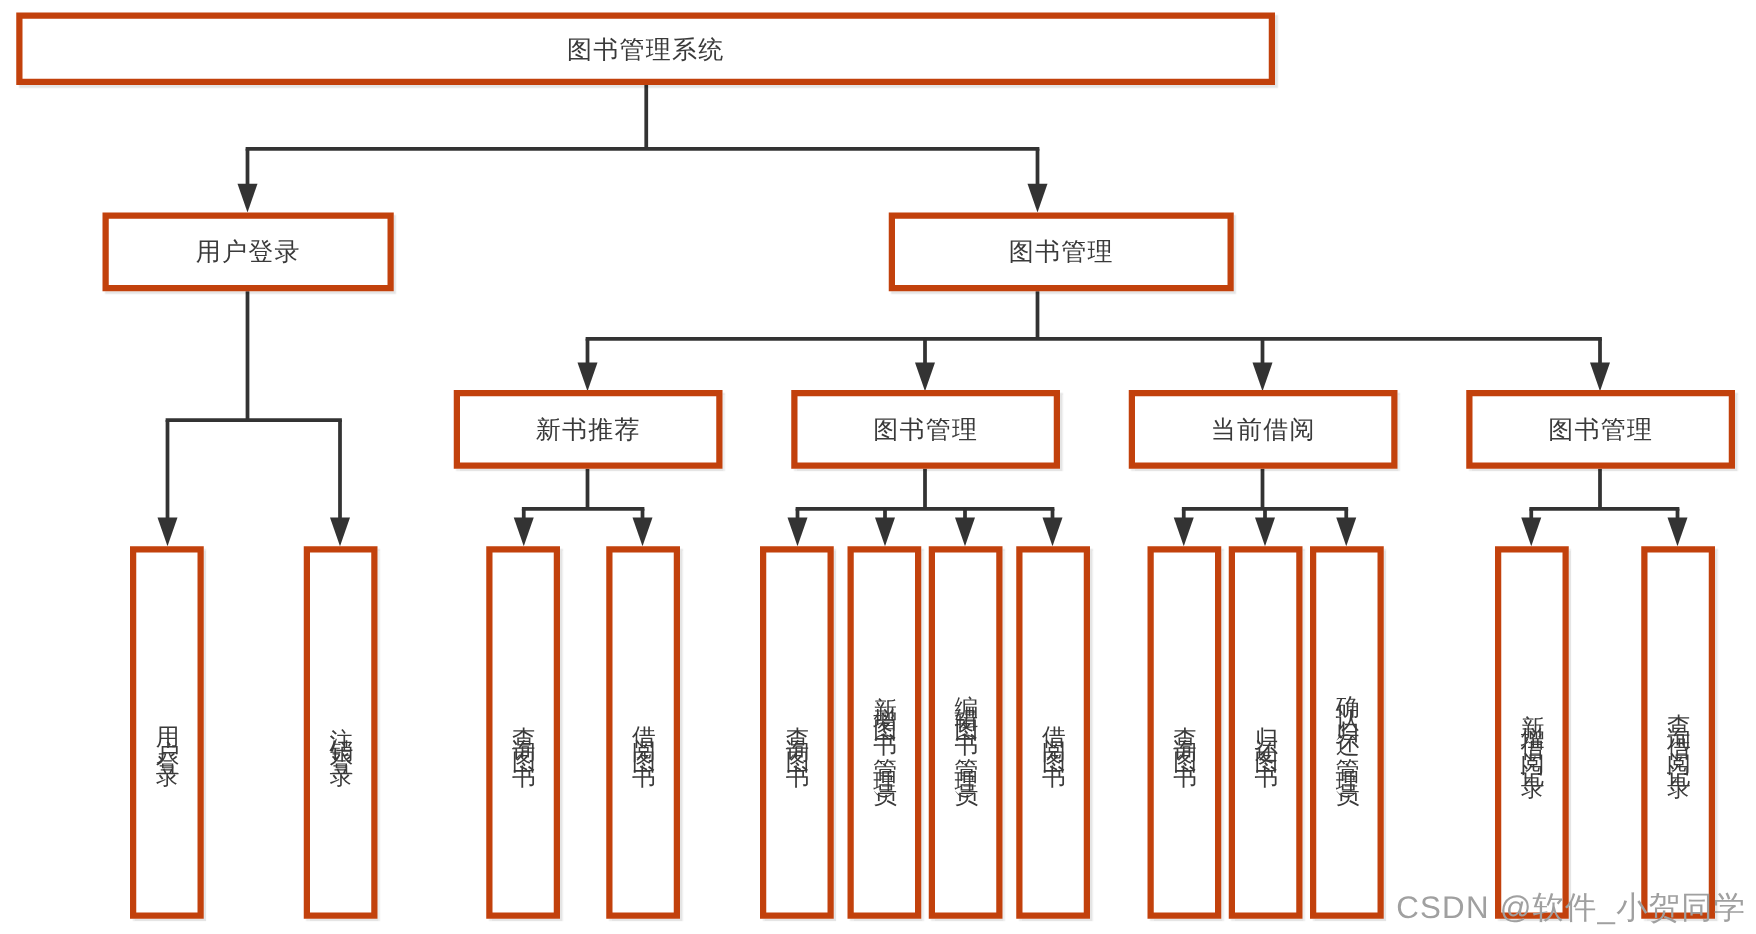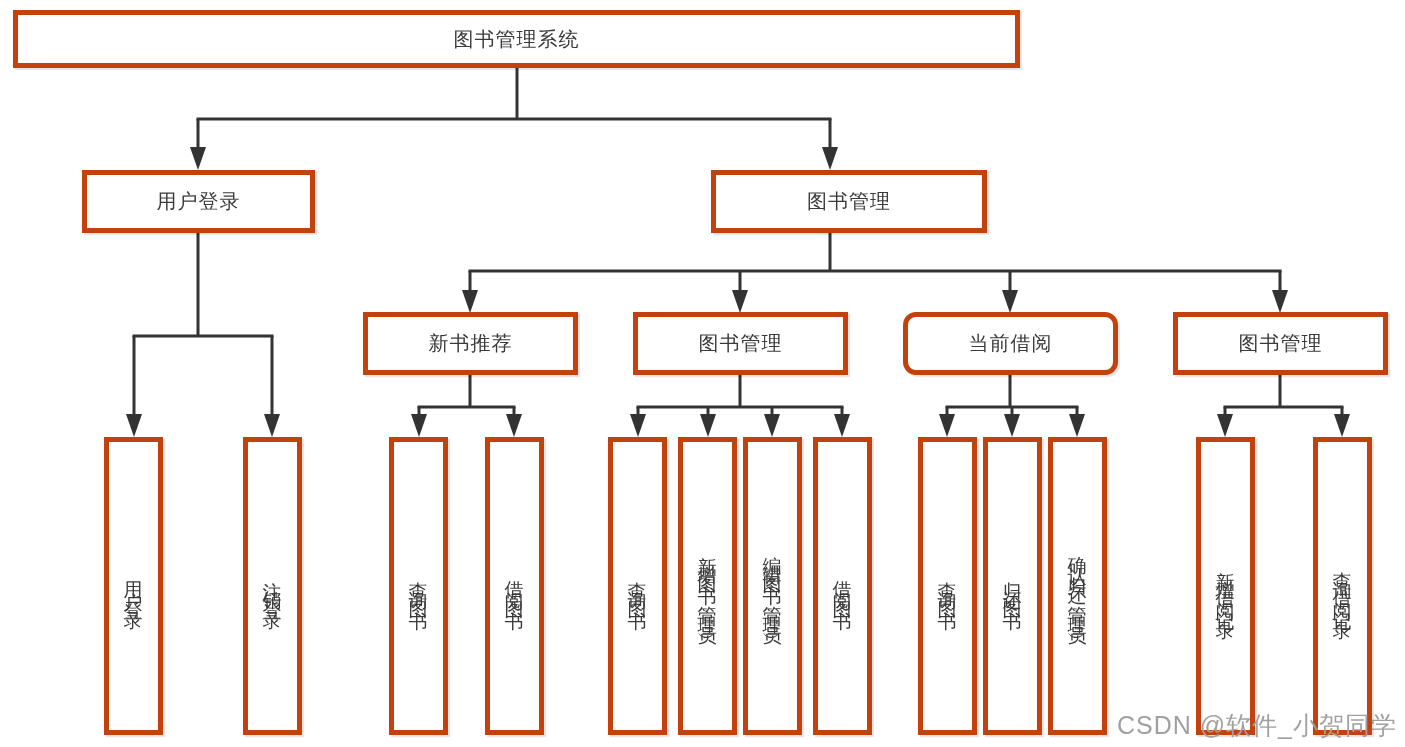--- a/index.html
+++ b/index.html
@@ -31,21 +31,21 @@
     font-size: 20px;
     letter-spacing: 1px;
     white-space: nowrap;
   }
   .root  { left: 13px;  top: 10px;  width: 1007px; height: 58px; }
   .lv2-a { left: 82px;  top: 170px; width: 233px;  height: 63px; }
   .lv2-b { left: 711px; top: 170px; width: 276px;  height: 63px; }
   .lv3   { top: 312px; width: 215px; height: 63px; }
   .lv3-a { left: 363px; }
   .lv3-b { left: 633px; }
-  .lv3-c { left: 903px; border-radius: 13px; }
+  .lv3-c { left: 903px; }
   .lv3-d { left: 1173px; }
   .leaf  { top: 437px; width: 59px; height: 298px; }
   .v-label {
     writing-mode: vertical-rl;
     text-orientation: mixed;
     font-size: 19px;
     letter-spacing: 10px;
     line-height: 1;
     white-space: nowrap;
   }

